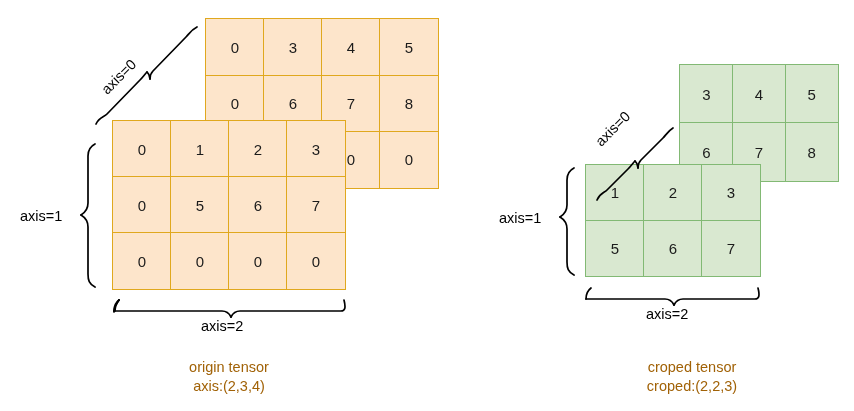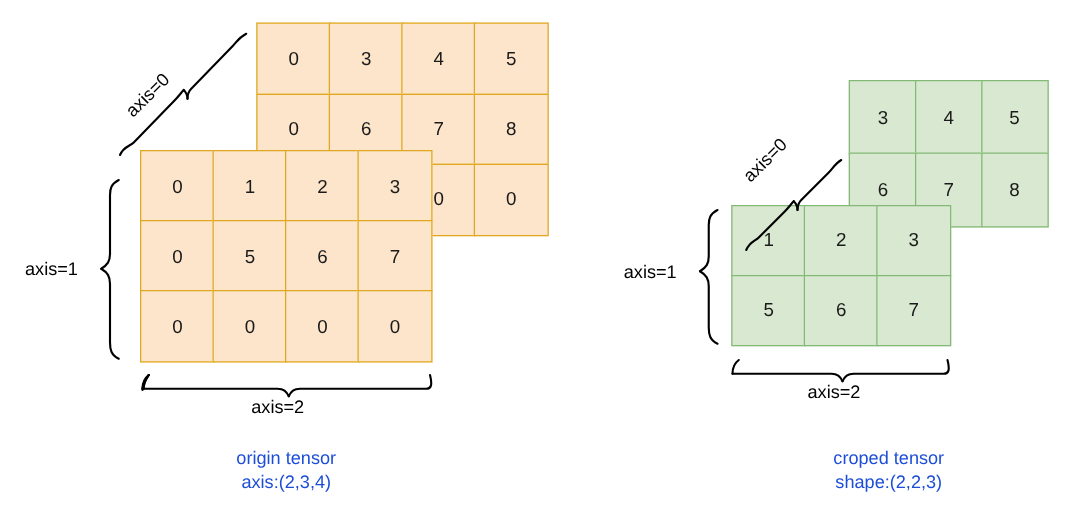--- a/index.html
+++ b/index.html
@@ -22,21 +22,21 @@
   .back{z-index:1;}
   .front{z-index:2;}
 
   
   .deco{position:absolute;left:0;top:0;width:854px;height:411px;z-index:3;
         pointer-events:none;}
 
   
   .lbl{position:absolute;font-size:14.5px;color:#000;white-space:nowrap;z-index:4;}
   .lbl-rot{transform-origin:left top;}
-  .cap{position:absolute;z-index:4;text-align:center;font-size:14.5px;color:#1d4ed8;
+  .cap{position:absolute;z-index:4;text-align:center;font-size:14.5px;color:#a16207;
        line-height:19px;white-space:nowrap;}
 </style>
 </head>
 <body>
 
 <div class="stage">
 
   <div class="grid g-orange back" style="left:206px;top:19px;width:232px;height:169px;
               grid-template-columns:repeat(4,1fr);grid-template-rows:repeat(3,1fr);">
     <div class="cell">0</div>
@@ -172,18 +172,18 @@
 
   <div class="lbl" style="left:499px;top:210px;">axis=1</div>
 
   <div class="lbl" style="left:646px;top:306px;">axis=2</div>
 
   <div class="cap" style="left:129px;top:358px;width:200px;">
     <div>origin tensor</div>
     <div>axis:(2,3,4)</div>
   </div>
 
-  <div class="cap" style="left:611px;top:358px;width:200px;">
+  <div class="cap" style="left:592px;top:358px;width:200px;">
     <div>croped tensor</div>
-    <div>shape:(2,2,3)</div>
+    <div>croped:(2,2,3)</div>
   </div>
 
 </div>
 
 </body></html>

